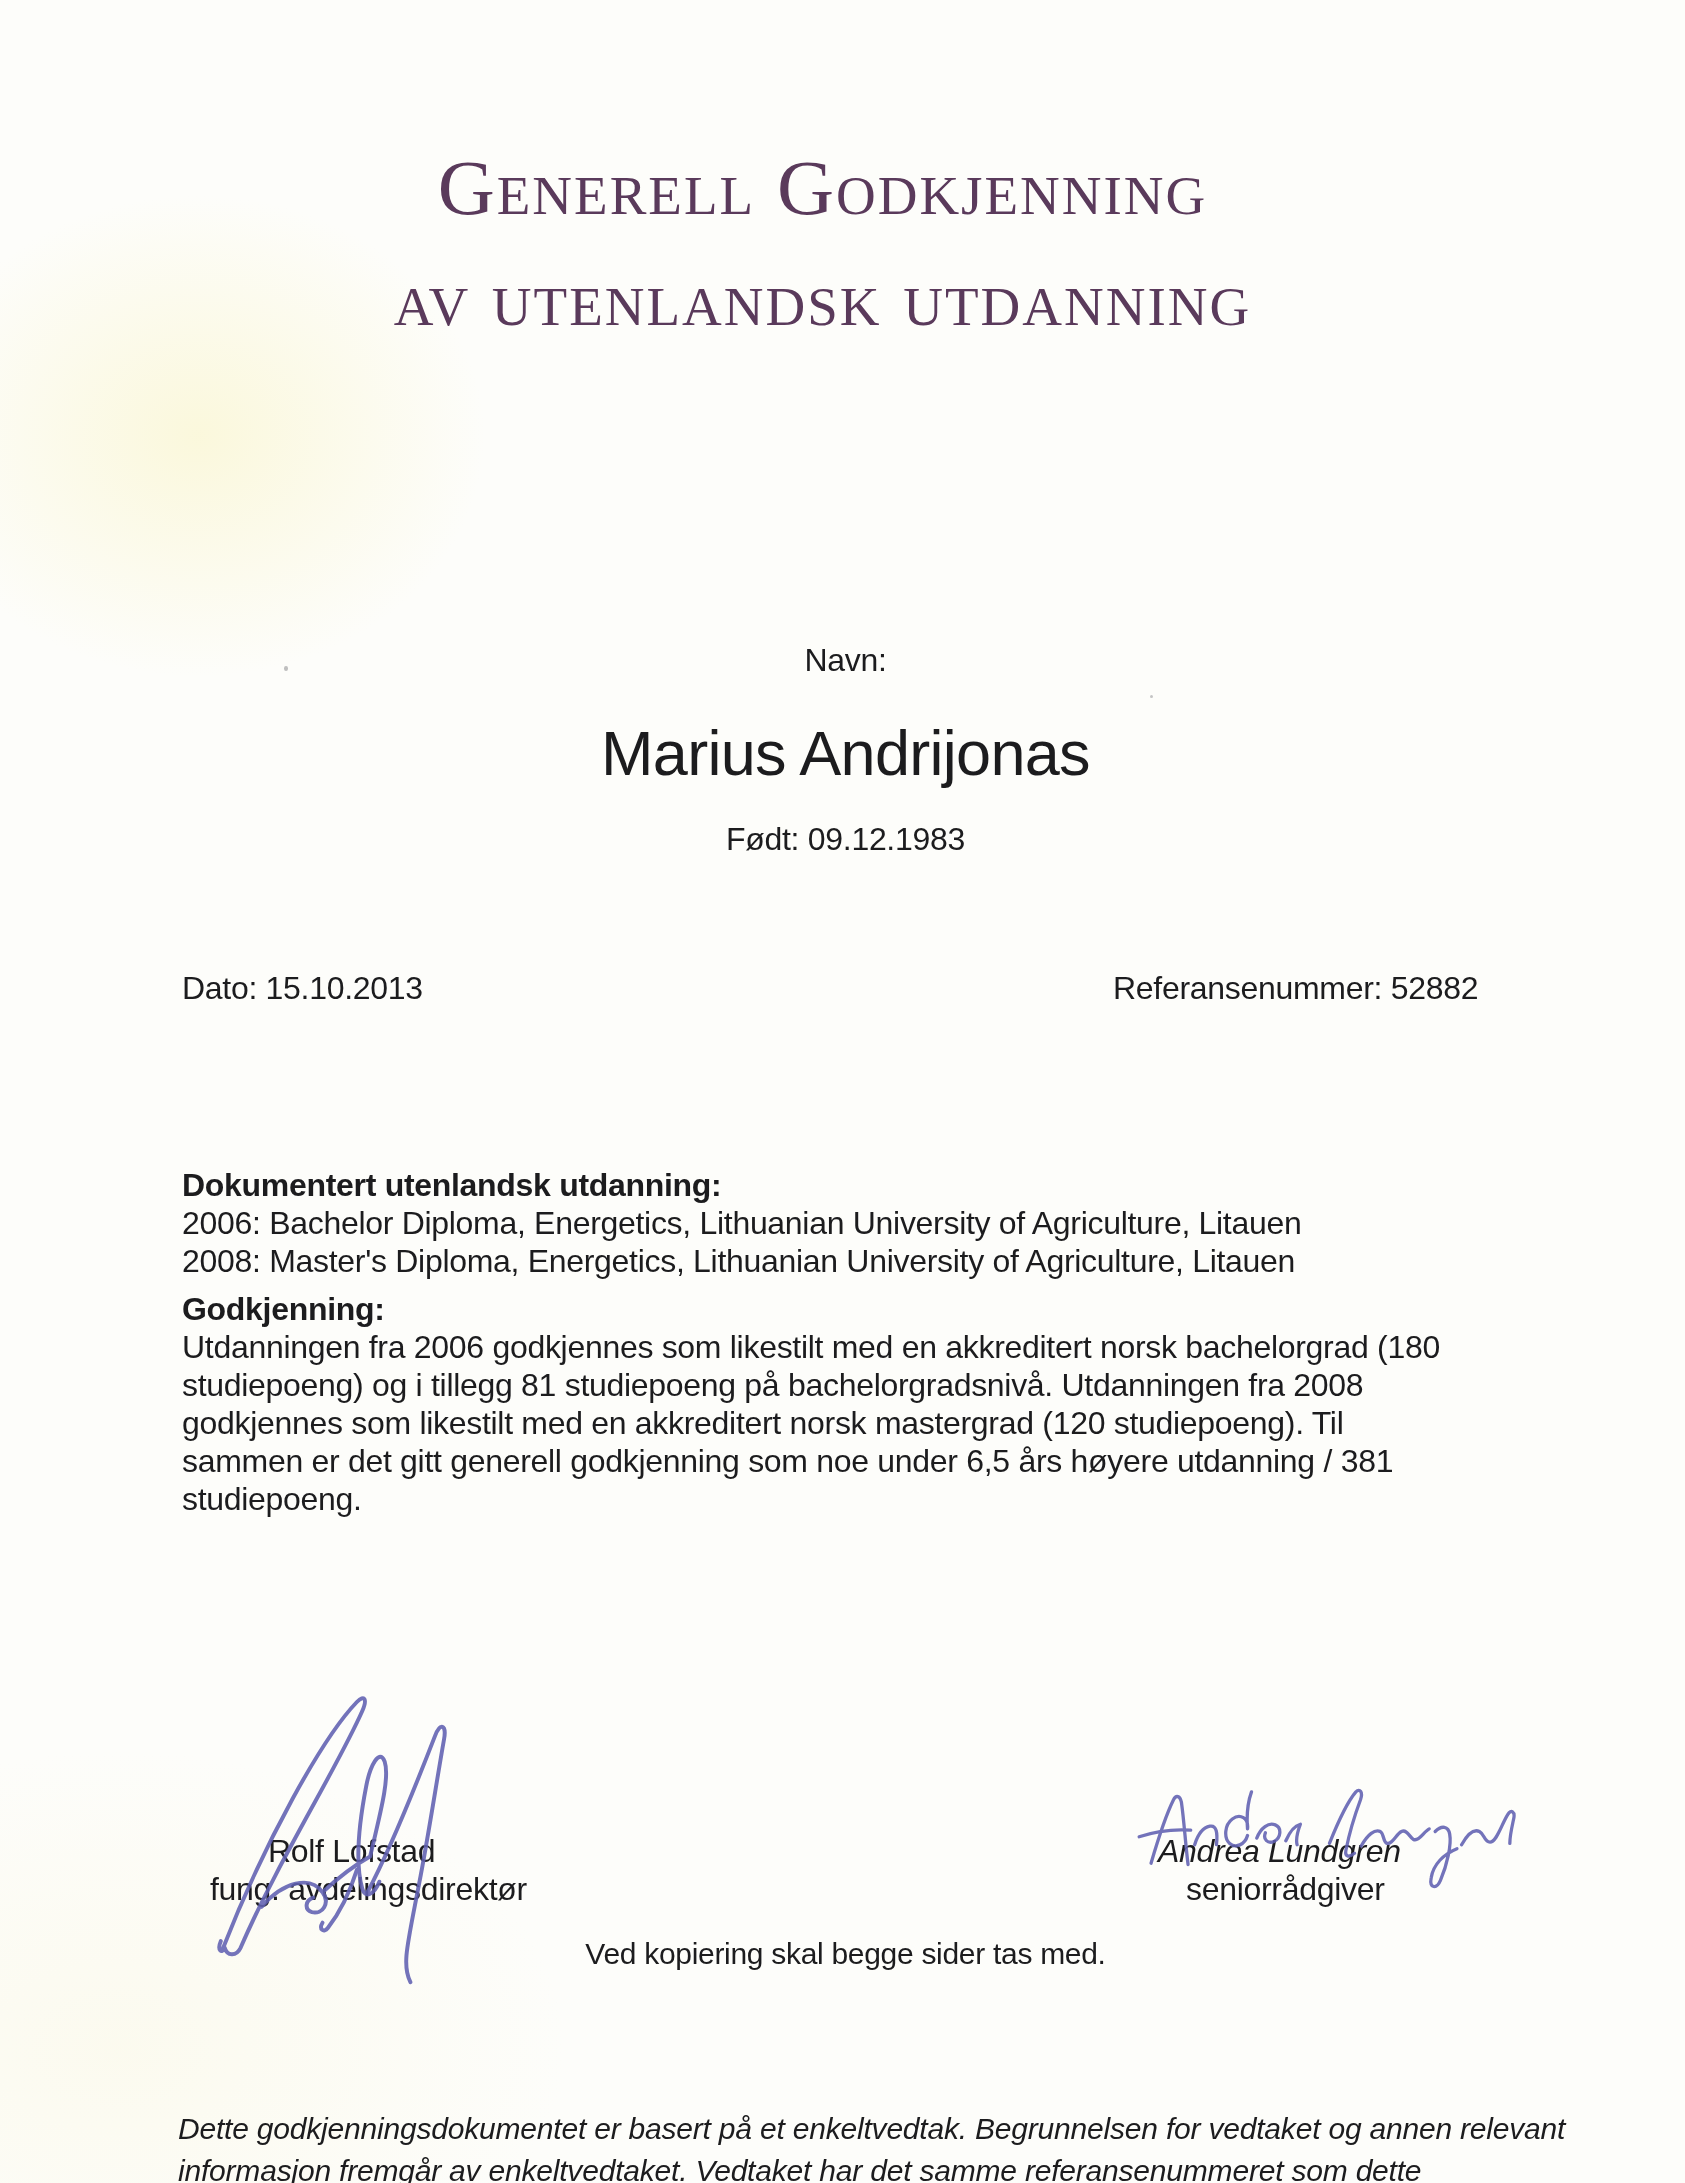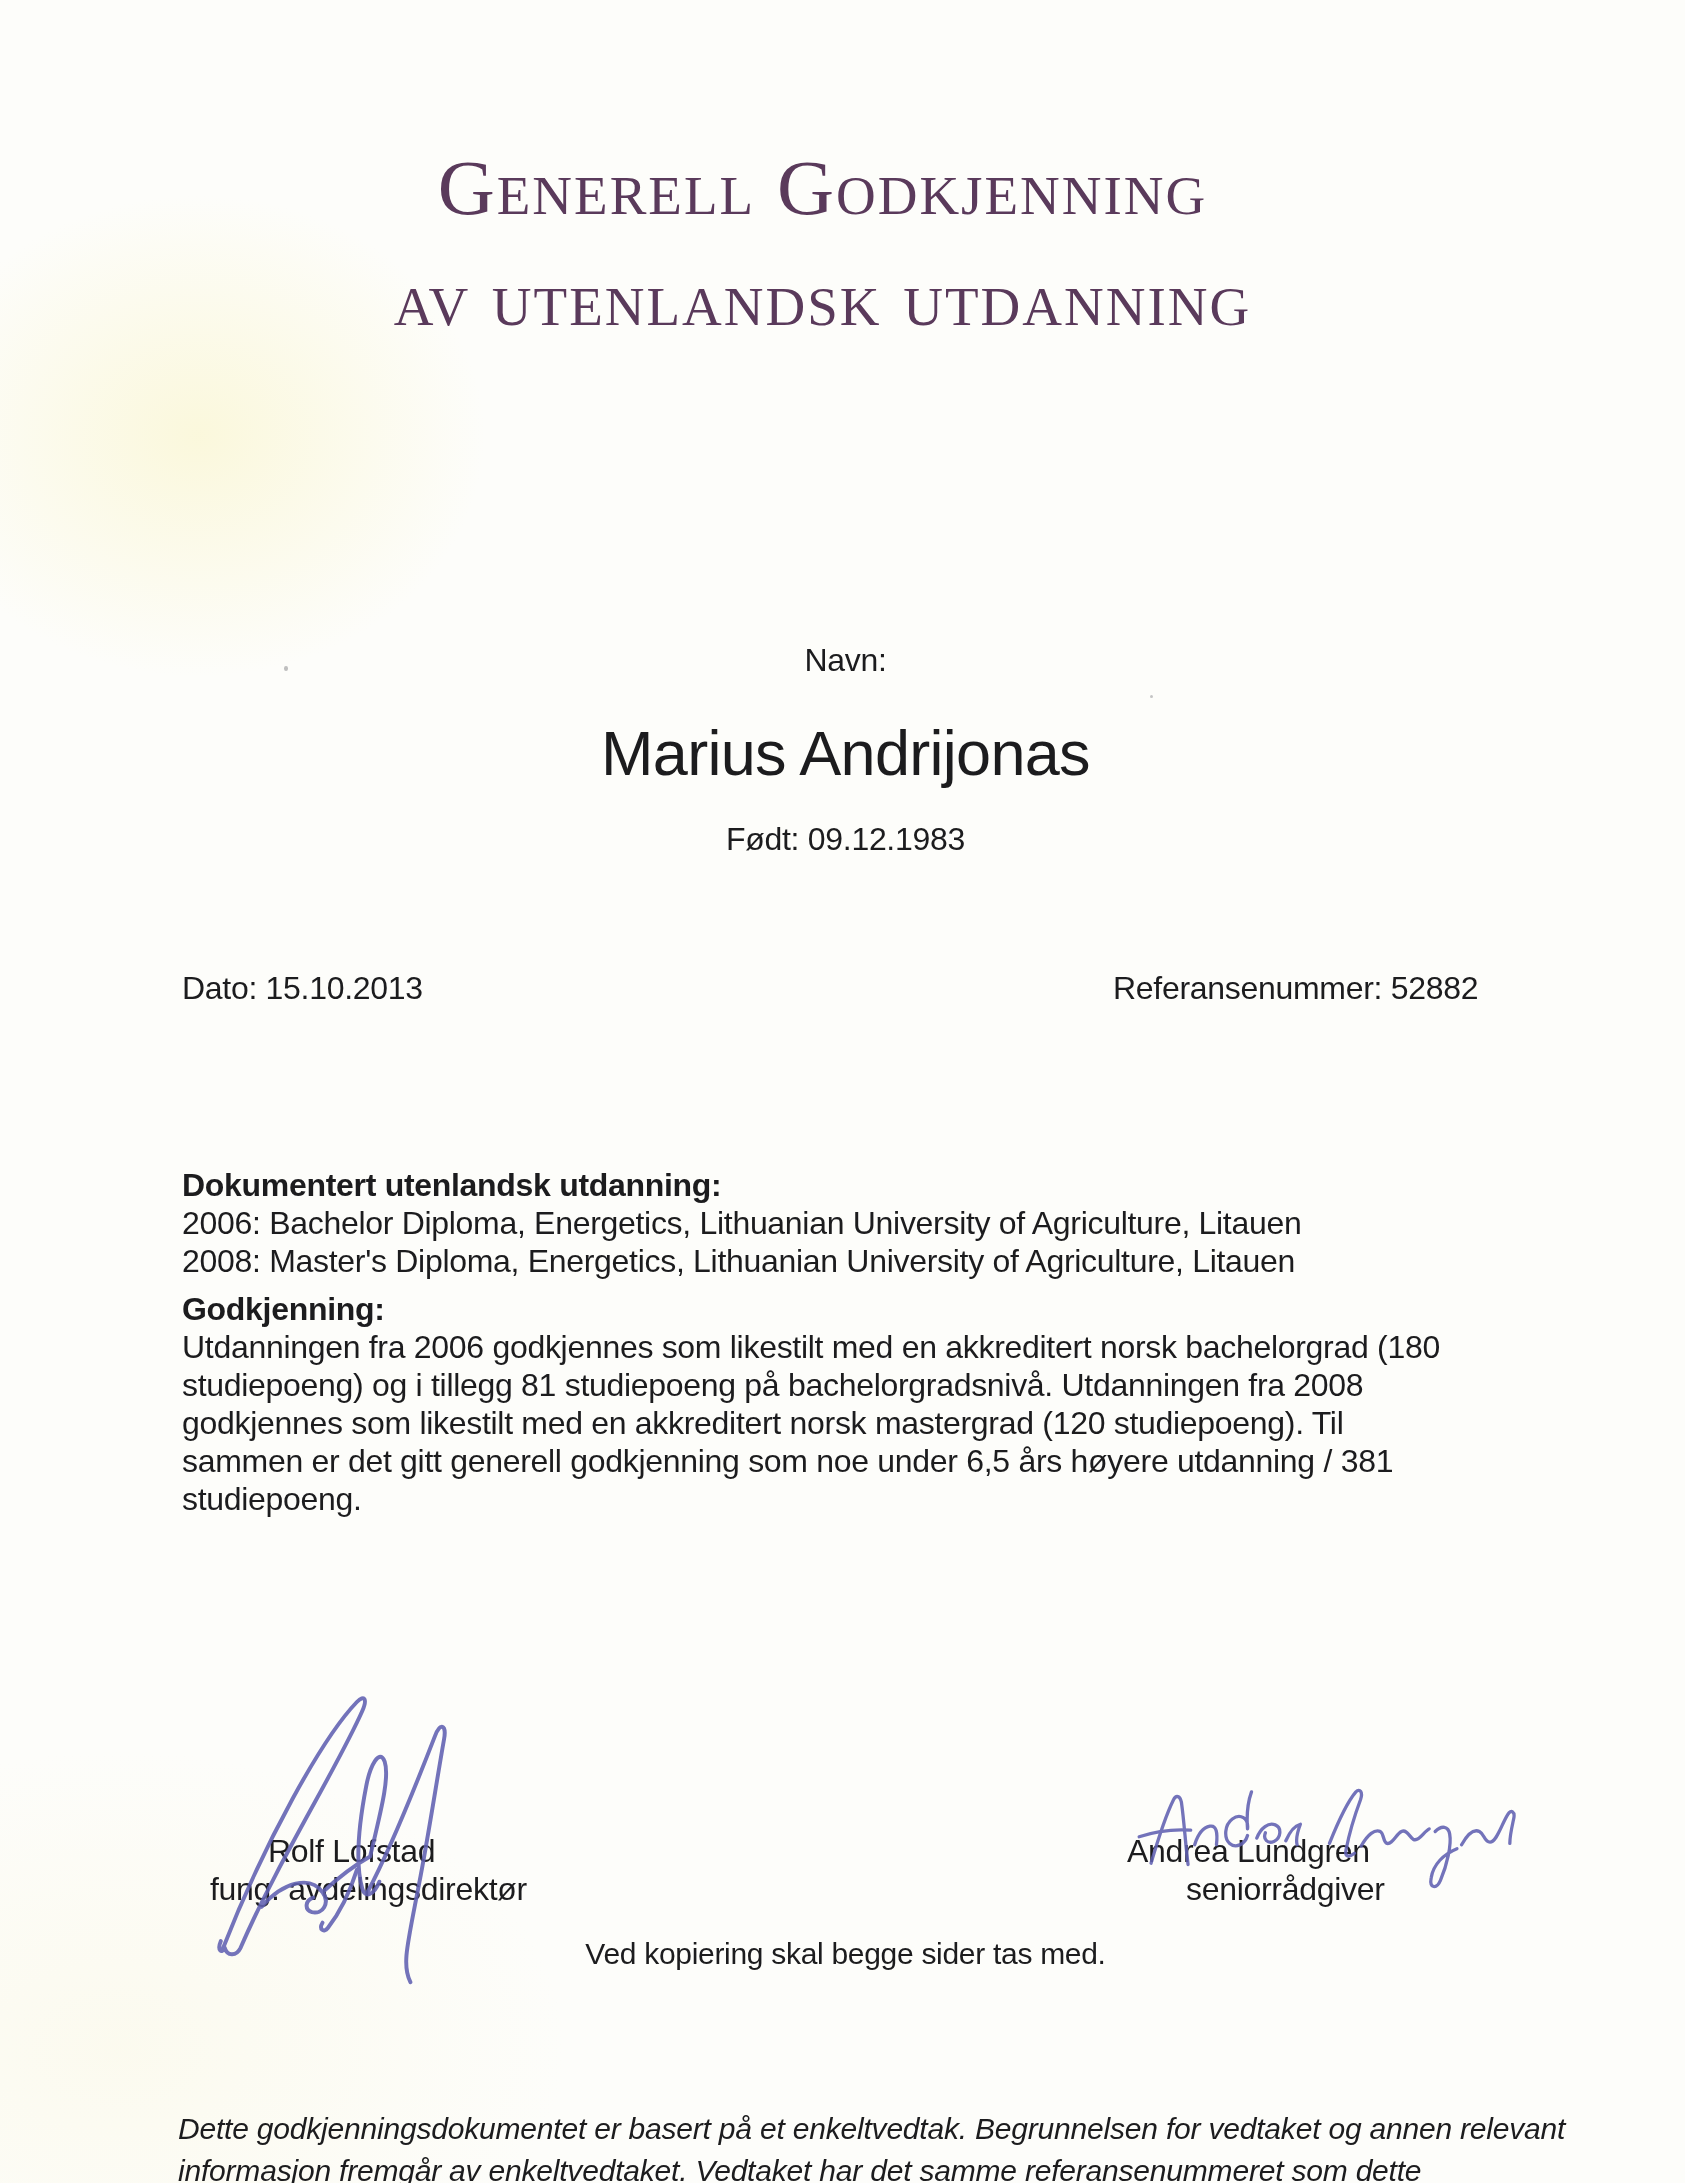--- a/index.html
+++ b/index.html
@@ -48,21 +48,21 @@
   .bold{font-weight:bold;}
   .navn-label{top:642px;font-size:32px;letter-spacing:-0.3px;}
   .person-name{top:719px;font-size:63px;letter-spacing:-0.7px;line-height:1.1;}
   .birth-line{top:821px;font-size:32px;letter-spacing:-0.3px;}
   .date-label{left:182px;top:969px;}
   .ref-label{left:1113px;top:969px;}
   .edu-block{left:182px;top:1166px;}
   .approval-block{left:182px;top:1290px;width:1269px;}
   .sig-name-left{left:268px;top:1832px;}
   .sig-role-left{left:210px;top:1870px;}
-  .sig-name-right{left:1127px;top:1832px;}
+  .sig-name-right{left:1158px;top:1832px;font-style:italic;}
   .sig-role-right{left:1186px;top:1870px;}
   .copy-note{top:1937px;font-size:30px;letter-spacing:-0.3px;}
   .footer-note{
     left:178px;top:2108px;width:1421px;
     font-style:italic;
     font-size:30px;
     letter-spacing:-0.2px;
     line-height:42px;
   }
   .sig-svg{left:0;top:0;pointer-events:none;}

